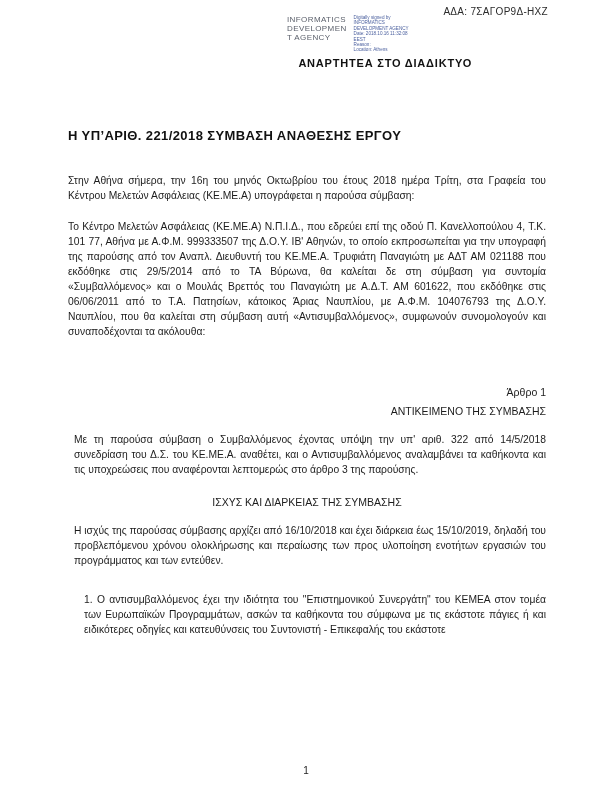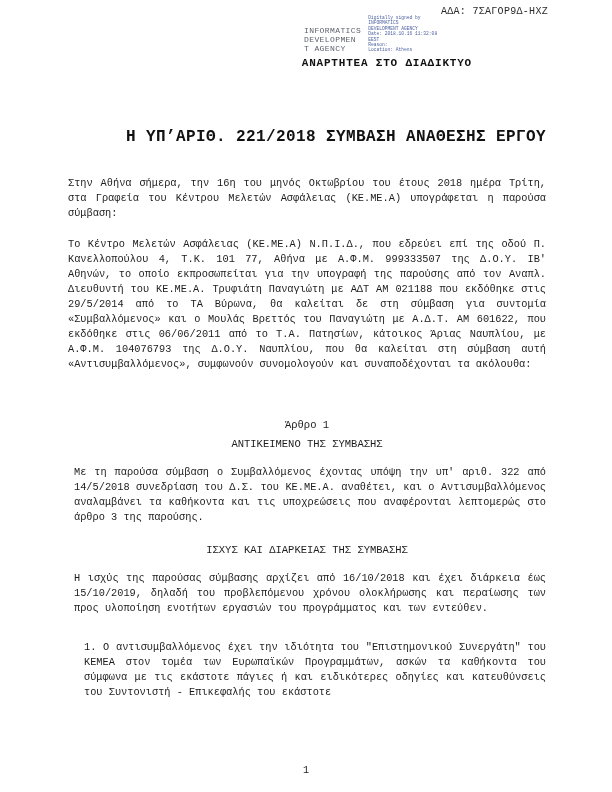--- a/index.html
+++ b/index.html
@@ -2,39 +2,39 @@
 <html><head>
 <meta charset="utf-8">
 <style>
   html, body { margin: 0; padding: 0; background: #e8e8e8; }
   .page {
     position: relative;
     width: 612px;
     height: 792px;
     margin: 0 auto;
     background: #ffffff;
-    font-family: Liberation Mono, monospace;
+    font-family: Liberation Sans, sans-serif;
     color: #1c1c1c;
     overflow: hidden;
   }
   .ada {
     position: absolute;
     top: 6px;
     right: 64px;
     font-size: 10px;
     color: #2b2b2b;
     letter-spacing: 0.3px;
   }
   .stamp {
     position: absolute;
     top: 15px;
-    left: 304px;
+    left: 287px;
     display: flex;
     gap: 7px;
-    align-items: flex-end;
+    align-items: flex-start;
   }
   .stamp-agency {
     font-size: 8px;
     line-height: 9px;
     color: #5a5f6a;
     white-space: pre-line;
     letter-spacing: 0.4px;
   }
   .stamp-sig {
     font-size: 4.6px;
@@ -53,23 +53,23 @@
     color: #111;
     text-align: center;
   }
   .content {
     position: absolute;
     top: 128px;
     left: 68px;
     right: 66px;
   }
   .doc-title {
-    text-align: right;
+    text-align: left;
     font-weight: bold;
-    font-size: 16px;
+    font-size: 13px;
     letter-spacing: 0.4px;
     color: #111;
     margin-bottom: 30px;
   }
   .para {
     font-size: 10.3px;
     line-height: 15px;
     text-align: justify;
     margin: 0 0 16px 0;
   }
@@ -77,21 +77,21 @@
   .article-heading {
     font-size: 10.5px;
     line-height: 15px;
     margin-top: 0;
   }
   .article-subheading {
     font-size: 10.5px;
     line-height: 15px;
     margin-top: 4px;
   }
-  .gap-lg { margin-top: 46px; }
+  .gap-lg { margin-top: 46px; text-align: right; }
   .gap-md { margin-top: 18px; }
   .article-body { margin-top: 13px; margin-left: 6px; }
   .article-body-loose { margin-top: 24px; margin-left: 16px; }
   .page-number {
     position: absolute;
     bottom: 16px;
     left: 0;
     right: 0;
     text-align: center;
     font-size: 10px;

